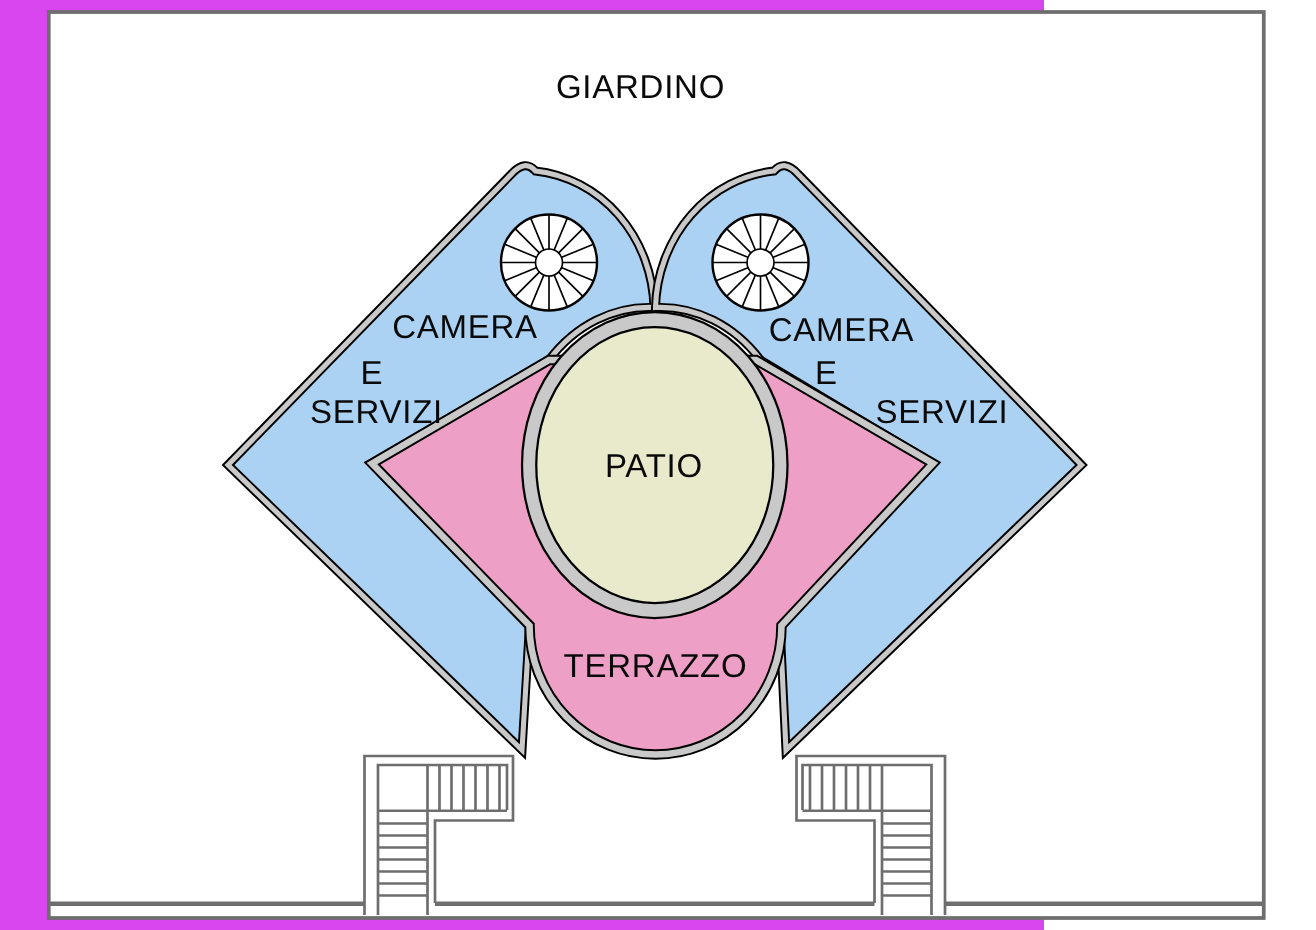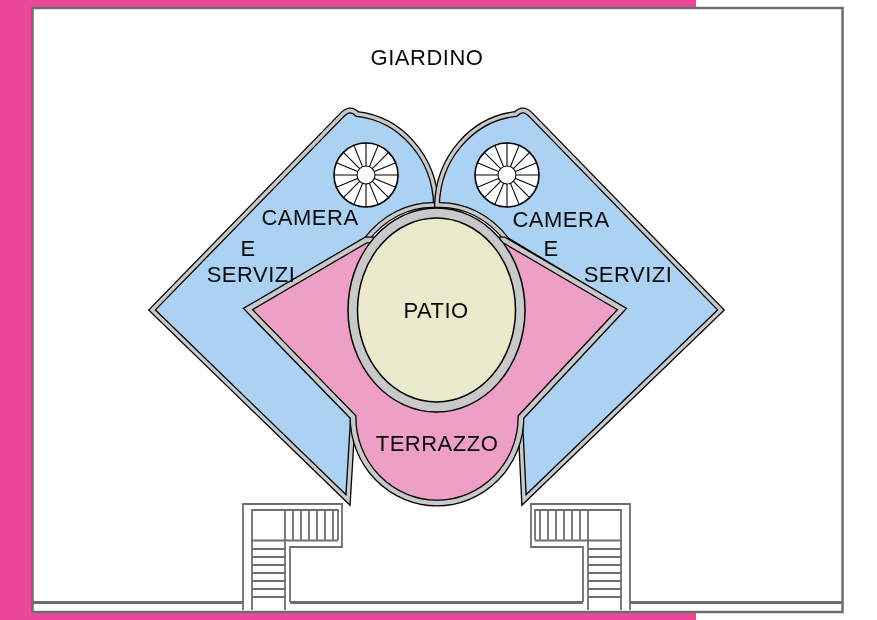--- a/index.html
+++ b/index.html
@@ -1,19 +1,19 @@
 <!DOCTYPE html>
 <html><head>
 <meta charset="utf-8">
 <style>
   html, body { margin: 0; padding: 0; background: #ffffff; }
   .canvas {
     position: relative;
     width: 696px; height: 620px;
-    background: #ec4899;
+    background: #d946ef;
     font-family: "Liberation Sans", sans-serif;
   }
   svg text {
     font-family: "Liberation Sans", sans-serif;
     font-size: 22px;
     fill: #0a0a0a;
     text-anchor: middle;
     letter-spacing: 0.5px;
   }
   svg { display: block; }

